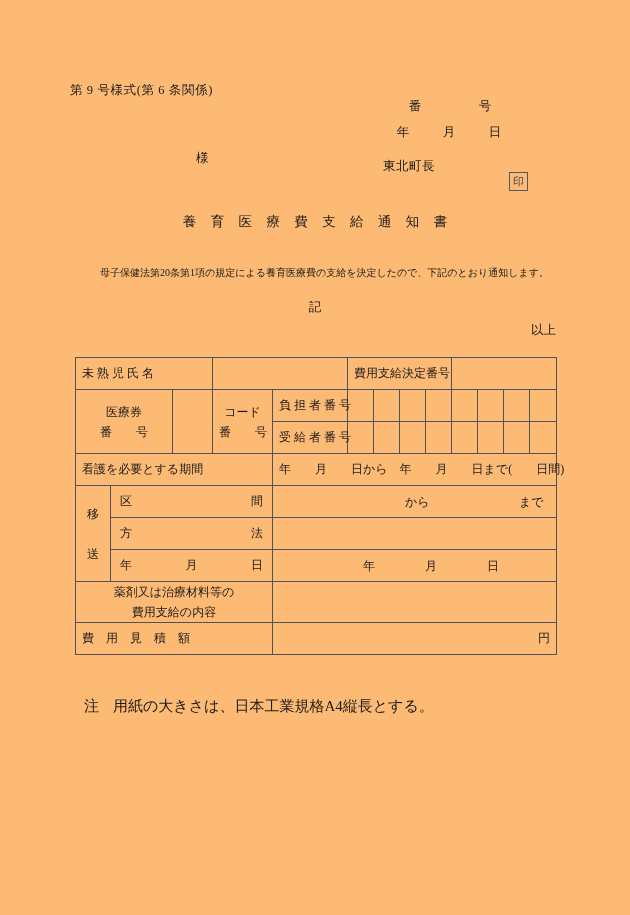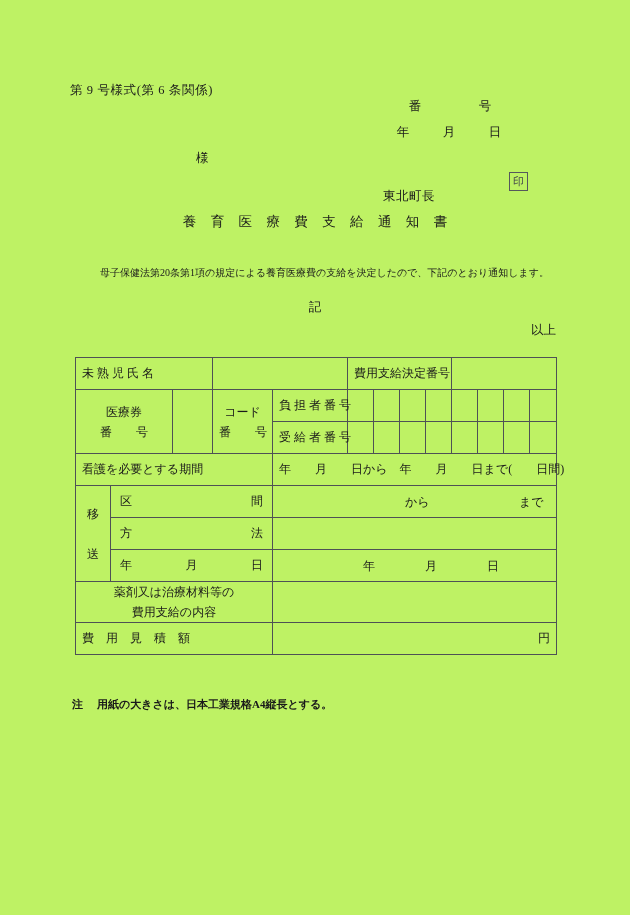--- a/index.html
+++ b/index.html
@@ -11,21 +11,21 @@
     width: 630px;
     height: 915px;
     position: relative;
     font-family: "Liberation Serif", "DejaVu Serif", serif;
     color: #1a1a1a;
     overflow: hidden;
   }
   .page {
     position: absolute;
     inset: 0;
-    background: #bef264;
+    background: #fdba74;
   }
 
   
   .form-code {
     position: absolute;
     left: 70px;
     top: 82px;
     font-size: 12.5px;
     letter-spacing: 0.6px;
     white-space: nowrap;
@@ -53,21 +53,21 @@
 
   .addressee {
     position: absolute;
     left: 196px;
     top: 150px;
     font-size: 12.5px;
   }
   .issuer {
     position: absolute;
     left: 383px;
-    top: 188px;
+    top: 158px;
     font-size: 12.5px;
     letter-spacing: 0.5px;
   }
   .seal-box {
     position: absolute;
     left: 509px;
     top: 172px;
     width: 17px;
     height: 17px;
     border: 1px solid #55585c;
@@ -183,25 +183,24 @@
   .ymd-value .y { position: absolute; left: 90px; top: 50%; transform: translateY(-50%); }
   .ymd-value .m { position: absolute; left: 152px; top: 50%; transform: translateY(-50%); }
   .ymd-value .d { position: absolute; left: 214px; top: 50%; transform: translateY(-50%); }
   .yen-cell { text-align: right; }
   .tall-2 { height: 55px; }
   .tall-3 { height: 38px; }
 
   
   .footnote {
     position: absolute;
-    left: 72px;
+    left: 84px;
     top: 697px;
-    font-size: 11px;
-    white-space: nowrap;
-    font-weight: bold;
+    font-size: 15px;
+    white-space: nowrap;
   }
   .footnote .note-mark { margin-right: 14px; }
 </style>
 </head>
 <body>
 
 <div class="page">
 
   <div class="form-code">第 9 号様式(第 6 条関係)</div>
 

